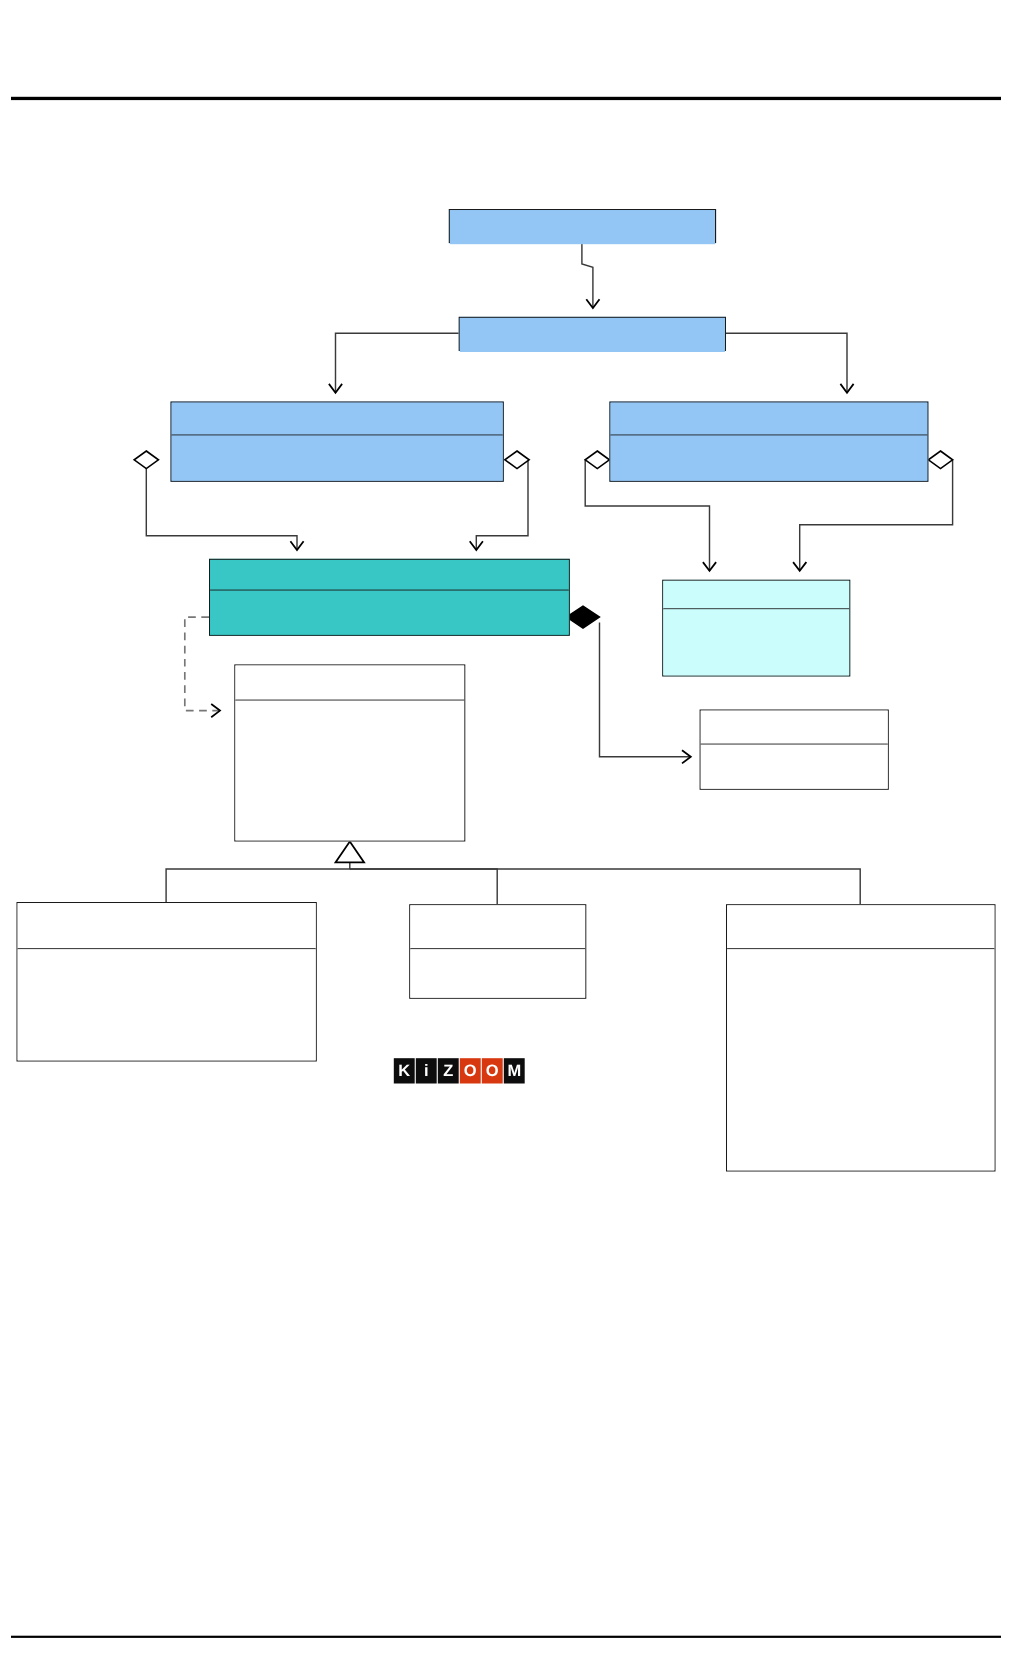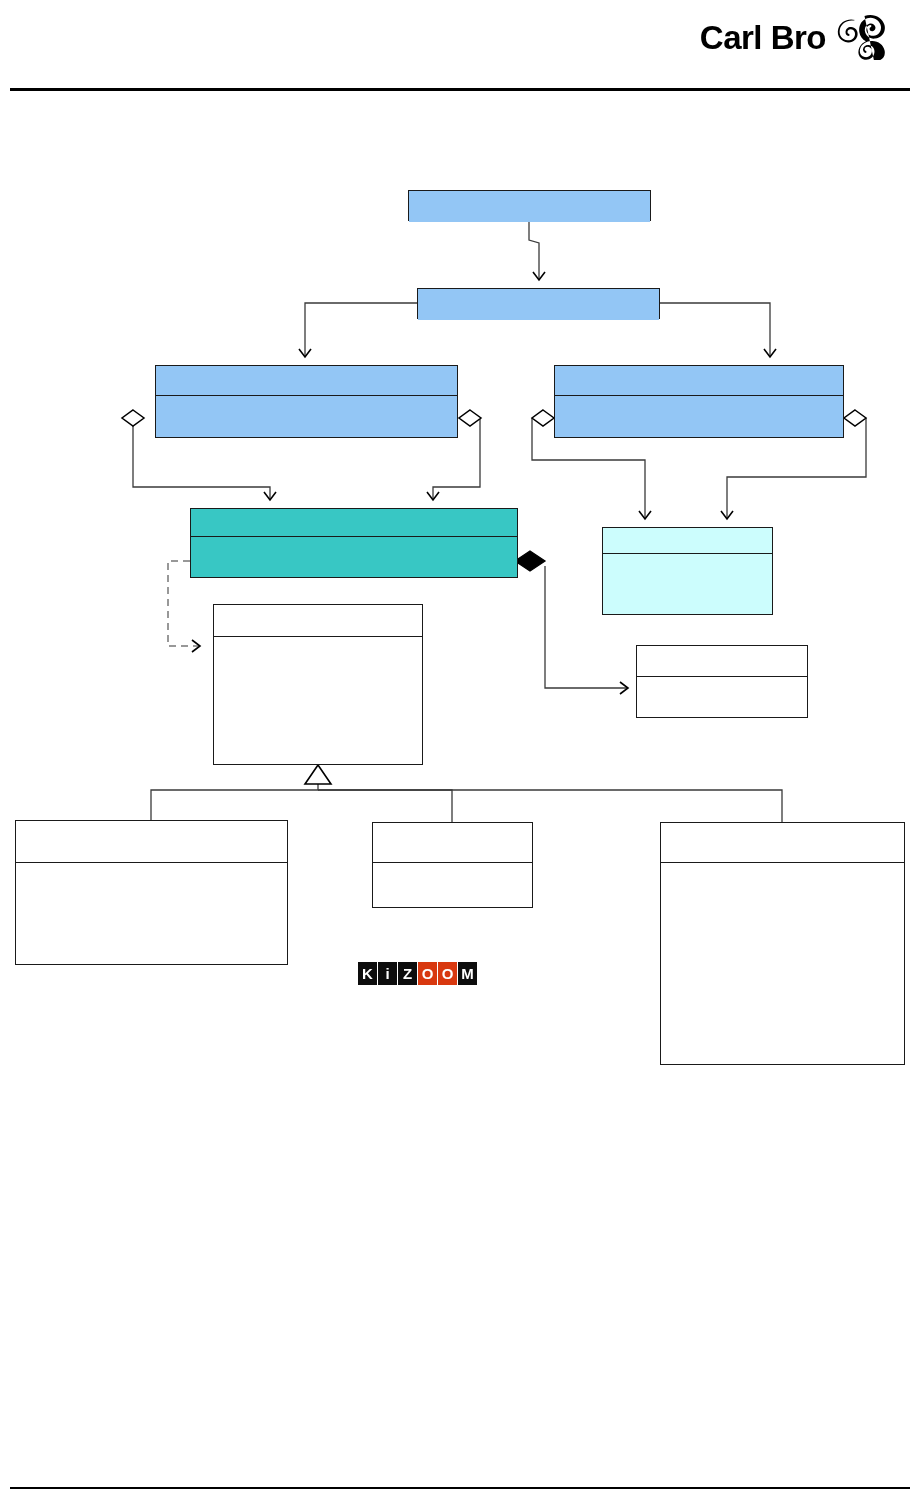--- a/index.html
+++ b/index.html
@@ -51,47 +51,20 @@
     color:#ffffff;line-height:1;
   }
   .kz-dark{background:#0d0d0d;}
   .kz-orange{background:#d8380f;}
 </style>
 </head>
 <body>
 
 <div class="page">
 
-  <div class="logo-wrap">
-    <span class="logo-text">Carl Bro</span>
-    <svg class="logo-mark" width="58" height="46" viewBox="0 0 58 46">
-      <g fill="#000000">
-        <path d="M30.5 2.0 C39.0 -1.2 48.5 3.2 50.5 11.0 C52.3 18.2 47.4 24.0 41.0 24.6
-                 C35.6 25.1 32.0 22.0 31.0 17.6 C30.2 14.0 32.0 10.8 35.2 9.8
-                 C38.0 8.9 40.6 10.3 41.3 12.8 C41.9 15.0 40.6 16.8 38.6 17.2
-                 C37.0 17.5 35.8 16.6 35.6 15.3 C35.4 14.1 36.2 13.2 37.2 13.1
-                 L37.2 11.0 C34.2 11.0 32.1 13.3 32.4 16.2 C32.8 19.8 36.0 22.2 39.8 21.8
-                 C44.4 21.3 47.6 17.3 46.9 12.3 C46.0 6.1 39.6 2.2 33.2 4.2
-                 C27.5 6.0 24.4 11.6 25.3 18.0 C25.9 22.3 28.4 25.6 31.9 27.3
-                 C29.0 28.6 26.6 30.8 25.3 33.8 C23.0 39.1 25.1 44.6 30.6 45.7
-                 C35.4 46.6 39.8 43.5 40.4 38.6 C40.9 34.5 38.3 31.3 34.5 31.0
-                 C31.6 30.8 29.3 32.6 29.0 35.2 C28.8 37.4 30.2 39.0 32.2 39.1
-                 L32.4 37.0 C31.3 36.9 30.6 36.1 30.7 35.0 C30.9 33.4 32.3 32.5 34.0 32.7
-                 C36.6 33.0 38.2 35.2 37.8 38.1 C37.3 41.6 34.2 43.8 30.7 43.1
-                 C26.6 42.2 24.7 38.0 26.5 33.7 C28.2 29.7 32.4 27.3 37.4 27.0
-                 C44.0 26.6 49.4 30.5 50.6 36.6 C52.0 43.4 46.6 48.0 40.0 46.6"></path>
-        <path d="M21.0 6.0 C13.5 4.0 6.0 8.0 4.2 15.0 C2.4 22.0 7.0 28.0 14.0 28.4
-                 C19.4 28.7 23.2 25.3 23.6 20.6 C24.0 16.4 21.2 13.2 17.2 13.0
-                 C14.0 12.9 11.6 15.0 11.5 17.9 C11.4 20.3 13.0 22.0 15.3 22.0
-                 L15.4 19.9 C14.2 19.9 13.4 19.1 13.5 17.9 C13.6 16.2 15.0 15.1 16.9 15.2
-                 C19.6 15.4 21.3 17.6 21.0 20.5 C20.6 24.2 17.4 26.6 13.6 26.3
-                 C8.2 25.9 4.8 21.4 5.8 15.8 C6.9 9.6 12.8 5.8 19.6 6.6"></path>
-      </g>
-    </svg>
-  </div>
 
   <div class="header-rule"></div>
   <div class="footer-rule"></div>
 
   <div class="canvas">
     <svg width="920" height="1512">
       <defs>
         <marker id="open-arrow" markerWidth="14" markerHeight="14" refX="11" refY="7" orient="auto" markerUnits="userSpaceOnUse">
           <path d="M3,1 L11,7 L3,13" fill="none" stroke="#000" stroke-width="1.6"></path>
         </marker>

